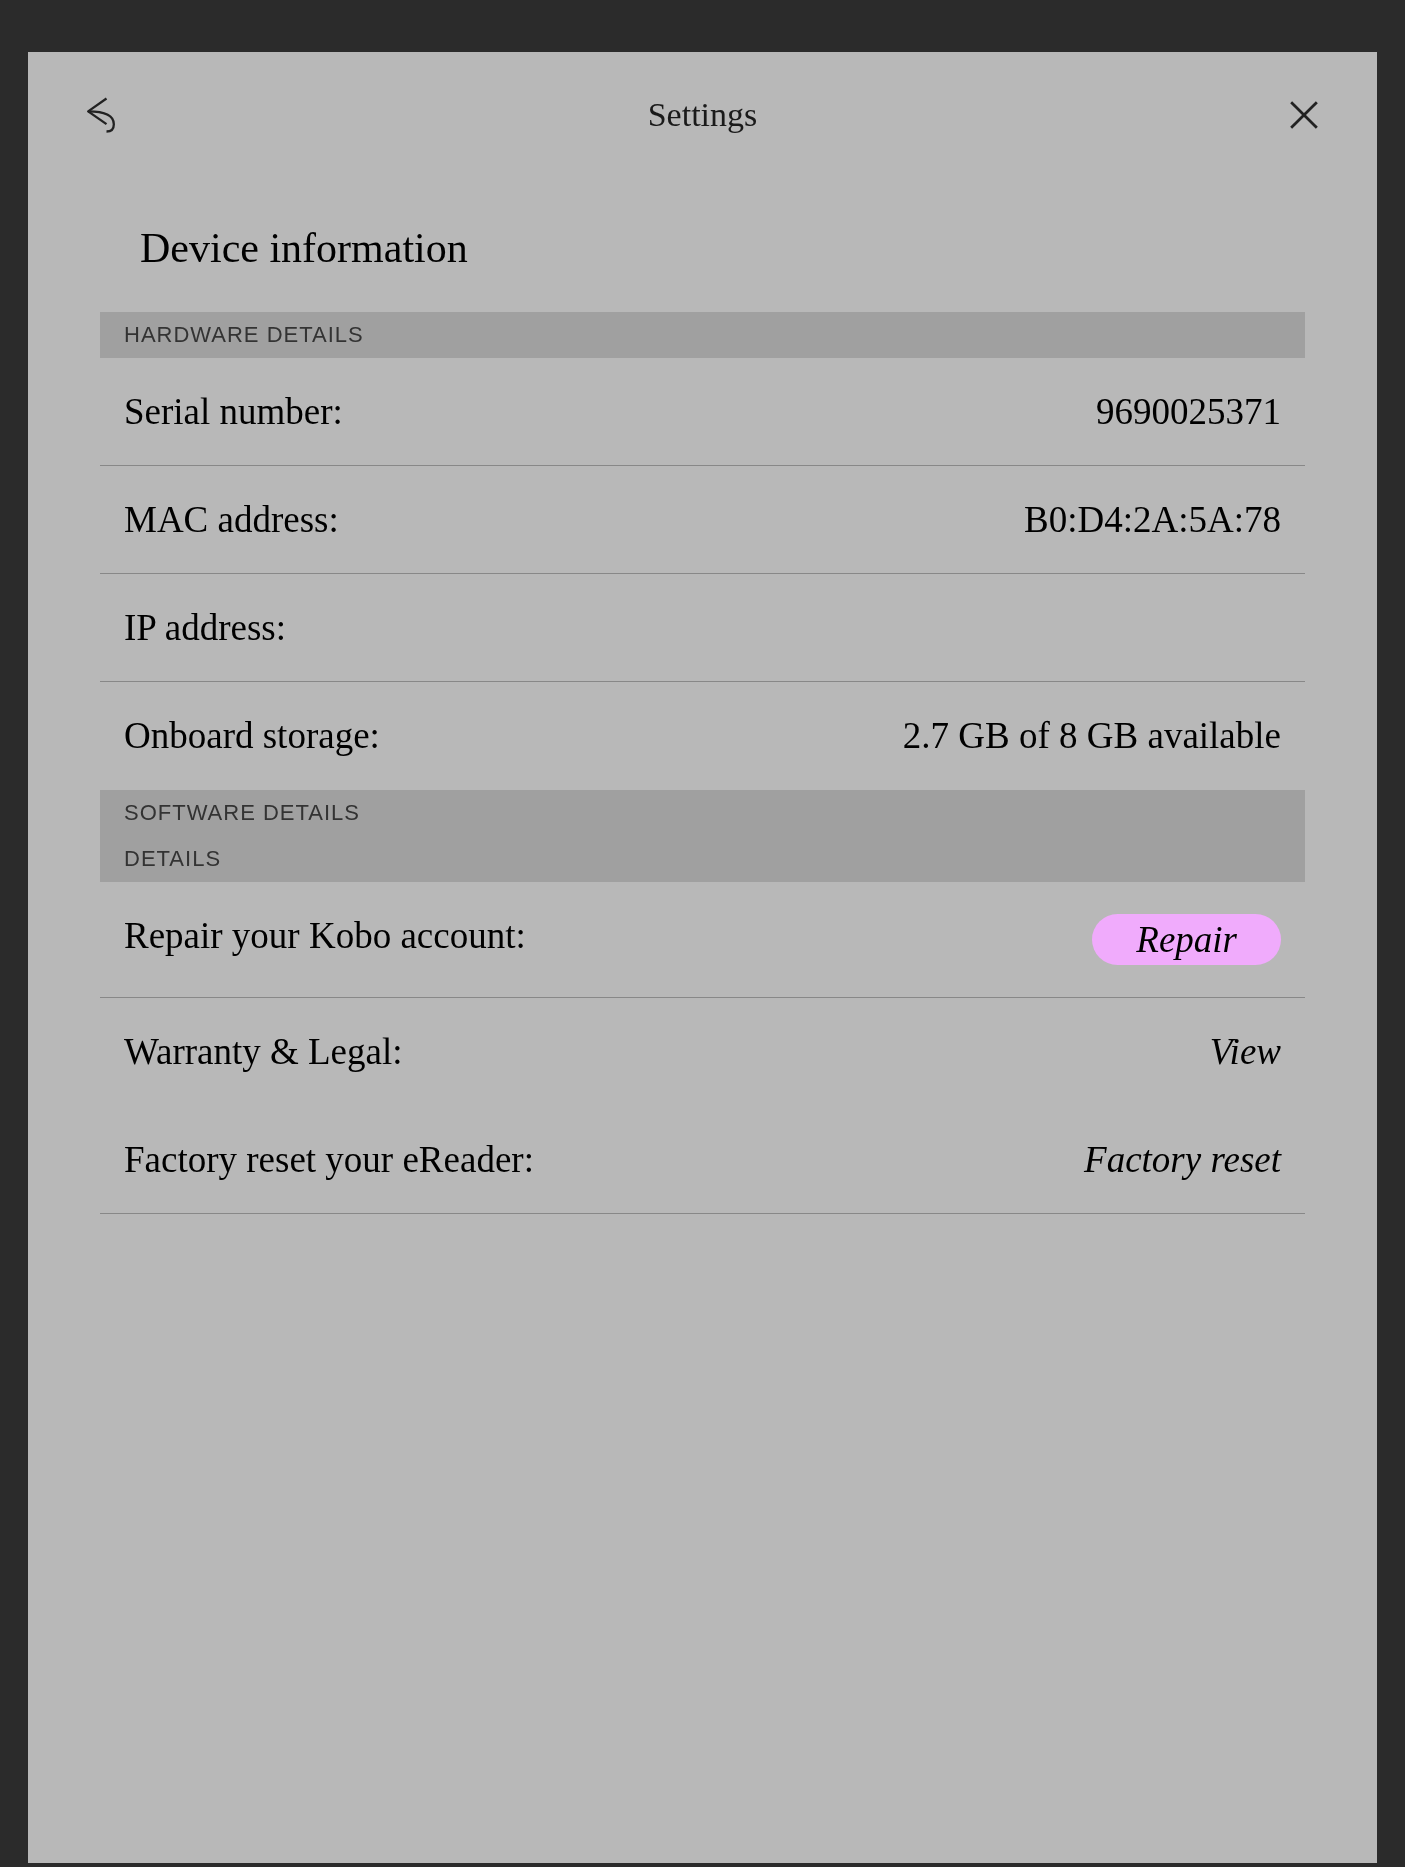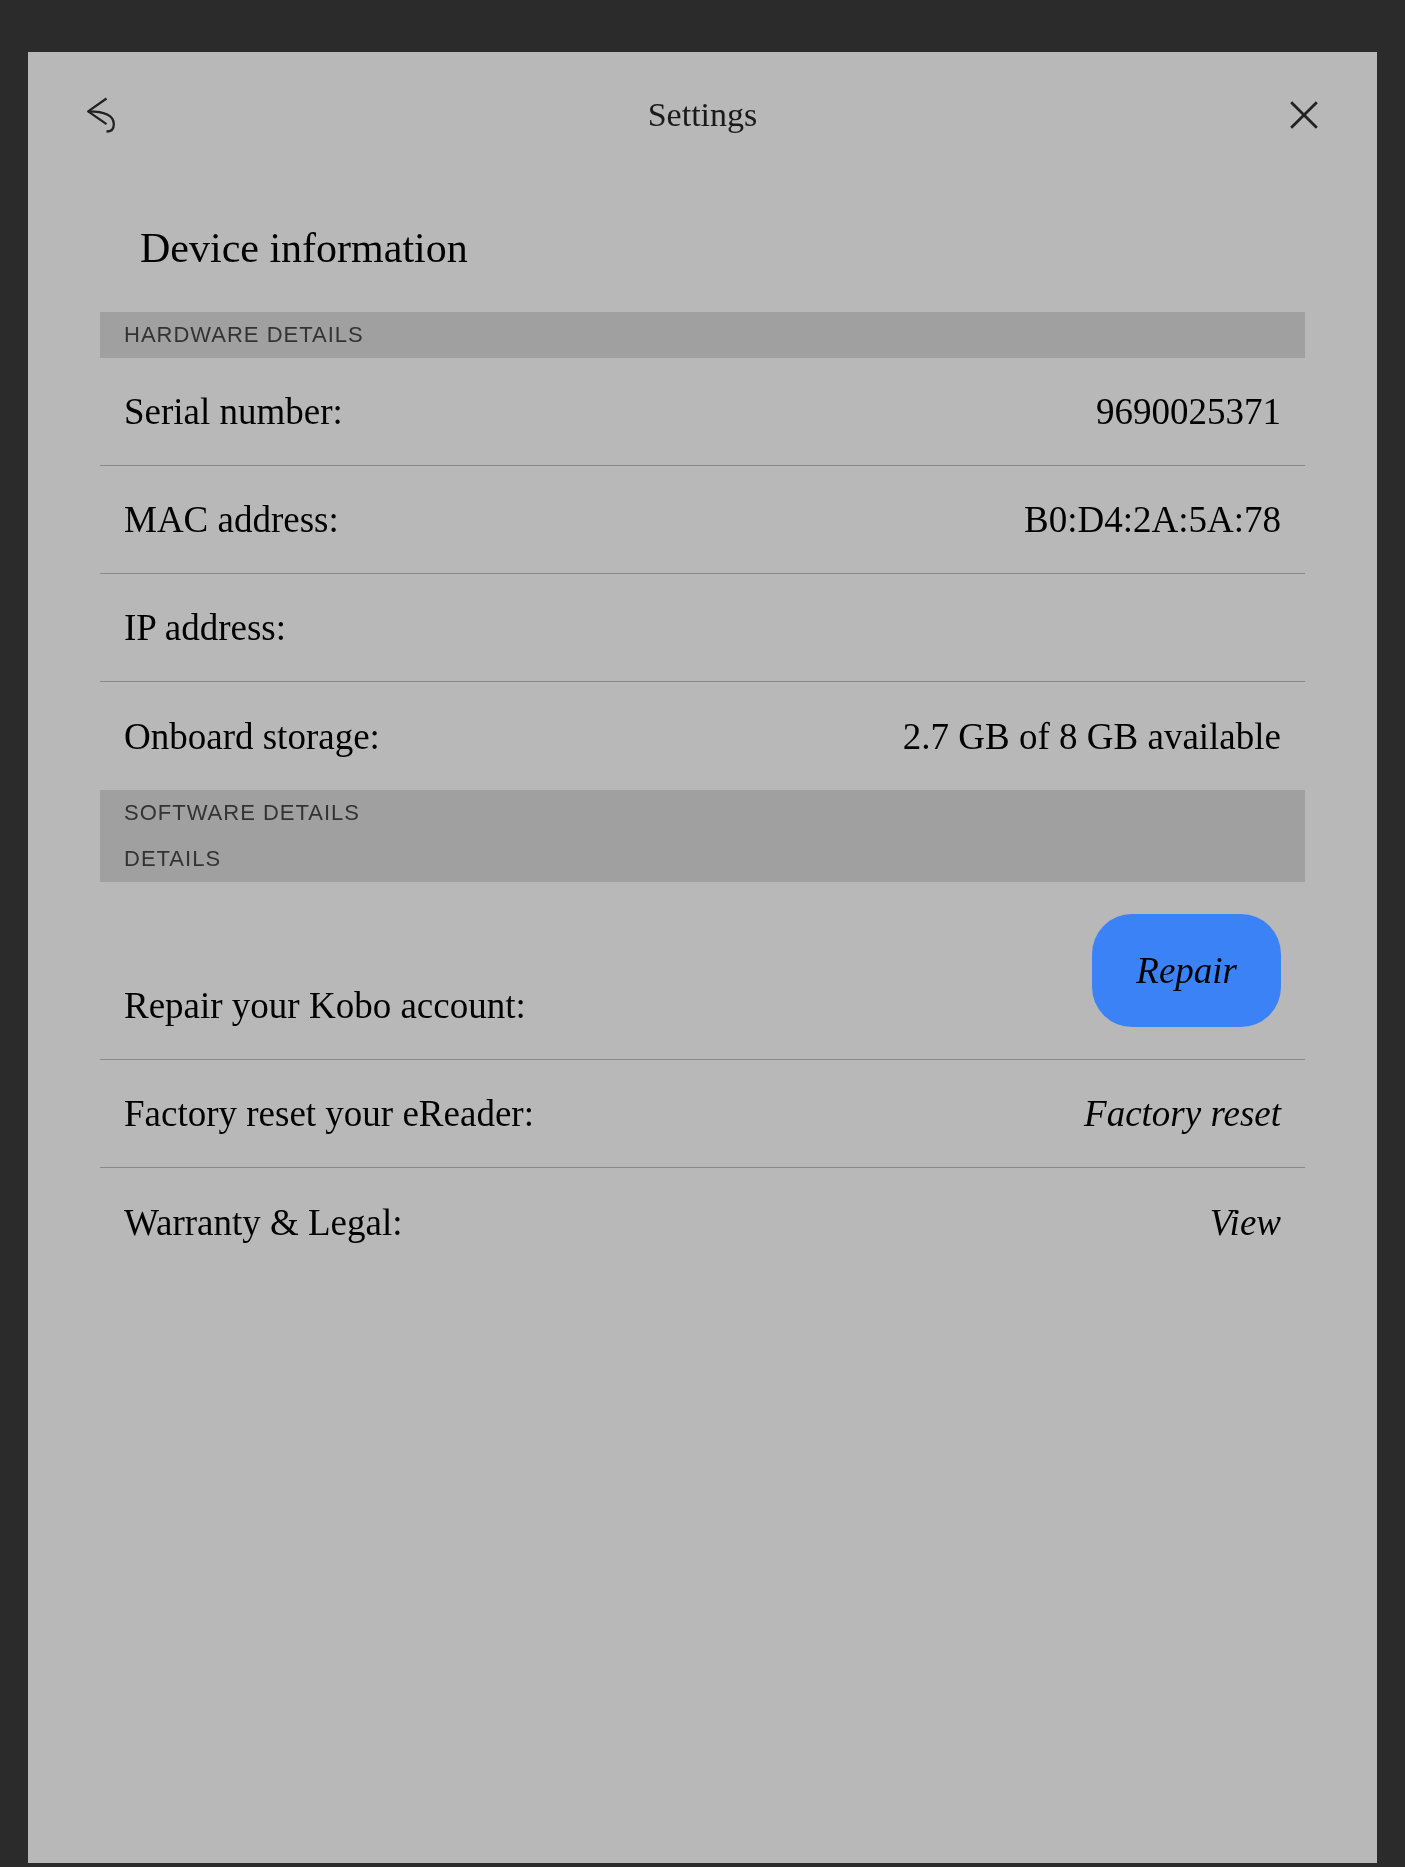--- a/index.html
+++ b/index.html
@@ -60,42 +60,42 @@
       padding: 10px 24px;
       font-size: 22px;
       color: #333;
       letter-spacing: 1px;
       font-family: Arial, Helvetica, sans-serif;
       font-weight: normal;
     }
     .row {
       display: flex;
       justify-content: space-between;
-      align-items: flex-end;
+      align-items: flex-start;
       padding: 32px 24px;
       border-bottom: 1px solid #888;
       font-size: 37px;
       color: #000;
       min-height: 108px;
     }
     .row-label {
       flex-shrink: 0;
     }
     .row-value {
       text-align: right;
     }
     .row-action {
       font-style: italic;
       font-size: 37px;
       cursor: pointer;
     }
     .btn-white {
-      background: #3b82f6;
+      background: #f0abfc;
       border-radius: 40px;
-      padding: 35px 44px;
+      padding: 4px 44px;
       font-style: italic;
       font-size: 37px;
       cursor: pointer;
       border: none;
       font-family: Georgia, 'Times New Roman', serif;
     }
     .no-border {
       border-bottom: none;
     }
   </style>
@@ -147,24 +147,24 @@
     <div class="section-header">SOFTWARE DETAILS</div>
 
 
     <div class="section-header">DETAILS</div>
 
     <div class="row">
       <span class="row-label">Repair your Kobo account:</span>
       <button class="btn-white">Repair</button>
     </div>
 
+    <div class="row no-border">
+      <span class="row-label">Warranty &amp; Legal:</span>
+      <span class="row-action">View</span>
+    </div>
+
     <div class="row">
       <span class="row-label">Factory reset your eReader:</span>
       <span class="row-action">Factory reset</span>
-    </div>
-
-    <div class="row no-border">
-      <span class="row-label">Warranty &amp; Legal:</span>
-      <span class="row-action">View</span>
     </div>
 
   </div>
 </div>
 
 </body></html>

